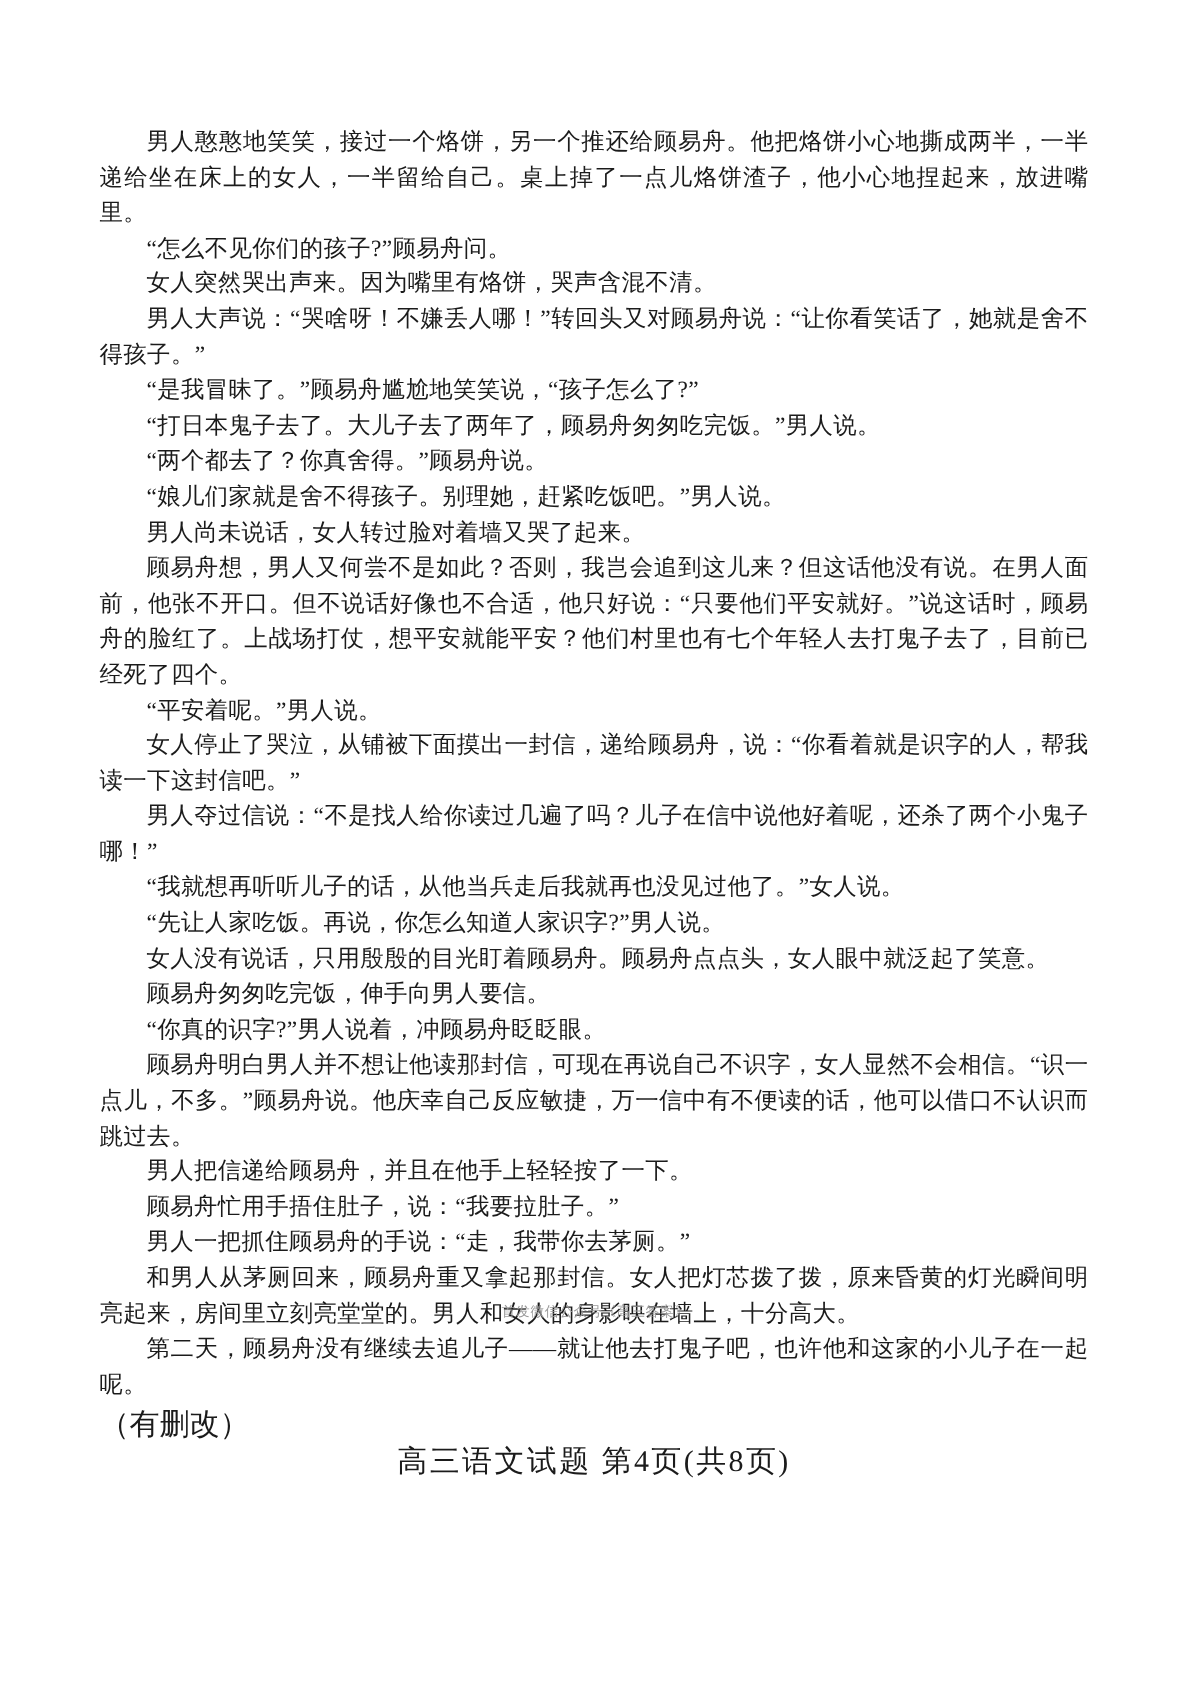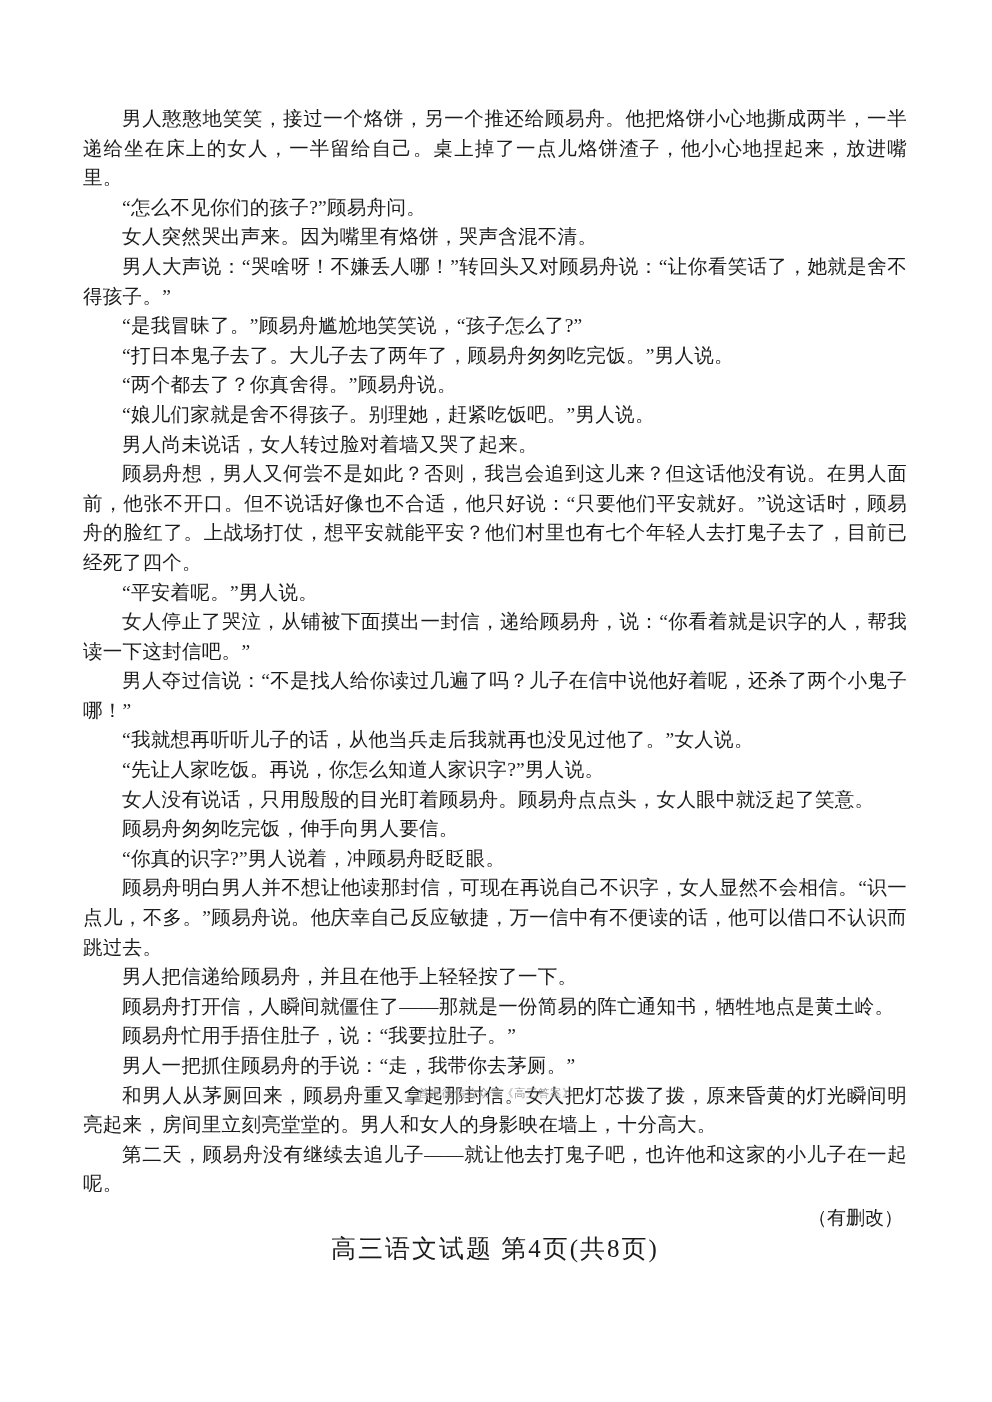--- a/index.html
+++ b/index.html
@@ -25,23 +25,23 @@
     margin: 0;
     padding: 0;
     text-indent: 2em;
     font-size: 19.5px;
     line-height: 29.6px;
     text-align: justify;
     letter-spacing: 0.3px;
   }
   .attribution {
     margin-top: 5px;
-    font-size: 19px;
+    font-size: 25px;
     line-height: 28px;
-    text-align: right;
+    text-align: left;
     padding-right: 4px;
   }
   .page-footer {
     margin-top: 1px;
     font-size: 25px;
     line-height: 32px;
     text-align: center;
     letter-spacing: 2px;
     font-family: "Liberation Serif", "DejaVu Serif", serif;
   }
@@ -75,21 +75,20 @@
     <p>“平安着呢。”男人说。</p>
     <p>女人停止了哭泣，从铺被下面摸出一封信，递给顾易舟，说：“你看着就是识字的人，帮我读一下这封信吧。”</p>
     <p>男人夺过信说：“不是找人给你读过几遍了吗？儿子在信中说他好着呢，还杀了两个小鬼子哪！”</p>
     <p>“我就想再听听儿子的话，从他当兵走后我就再也没见过他了。”女人说。</p>
     <p>“先让人家吃饭。再说，你怎么知道人家识字?”男人说。</p>
     <p>女人没有说话，只用殷殷的目光盯着顾易舟。顾易舟点点头，女人眼中就泛起了笑意。</p>
     <p>顾易舟匆匆吃完饭，伸手向男人要信。</p>
     <p>“你真的识字?”男人说着，冲顾易舟眨眨眼。</p>
     <p>顾易舟明白男人并不想让他读那封信，可现在再说自己不识字，女人显然不会相信。“识一点儿，不多。”顾易舟说。他庆幸自己反应敏捷，万一信中有不便读的话，他可以借口不认识而跳过去。</p>
     <p>男人把信递给顾易舟，并且在他手上轻轻按了一下。</p>
-    <p>顾易舟打开信，人瞬间就僵住了——那就是一份简易的阵亡通知书，牺牲地点是黄土岭。</p>
     <p>顾易舟忙用手捂住肚子，说：“我要拉肚子。”</p>
     <p>男人一把抓住顾易舟的手说：“走，我带你去茅厕。”</p>
     <p>和男人从茅厕回来，顾易舟重又拿起那封信。女人把灯芯拨了拨，原来昏黄的灯光瞬间明亮起来，房间里立刻亮堂堂的。男人和女人的身影映在墙上，十分高大。</p>
     <p>第二天，顾易舟没有继续去追儿子——就让他去打鬼子吧，也许他和这家的小儿子在一起呢。</p>
   </div>
   <div class="attribution">（有删改）</div>
   <div class="page-footer">高三语文试题 第4页(共8页)</div>
 </div>
 
 <div class="watermark">首发微信公众号《高三答案》</div>

